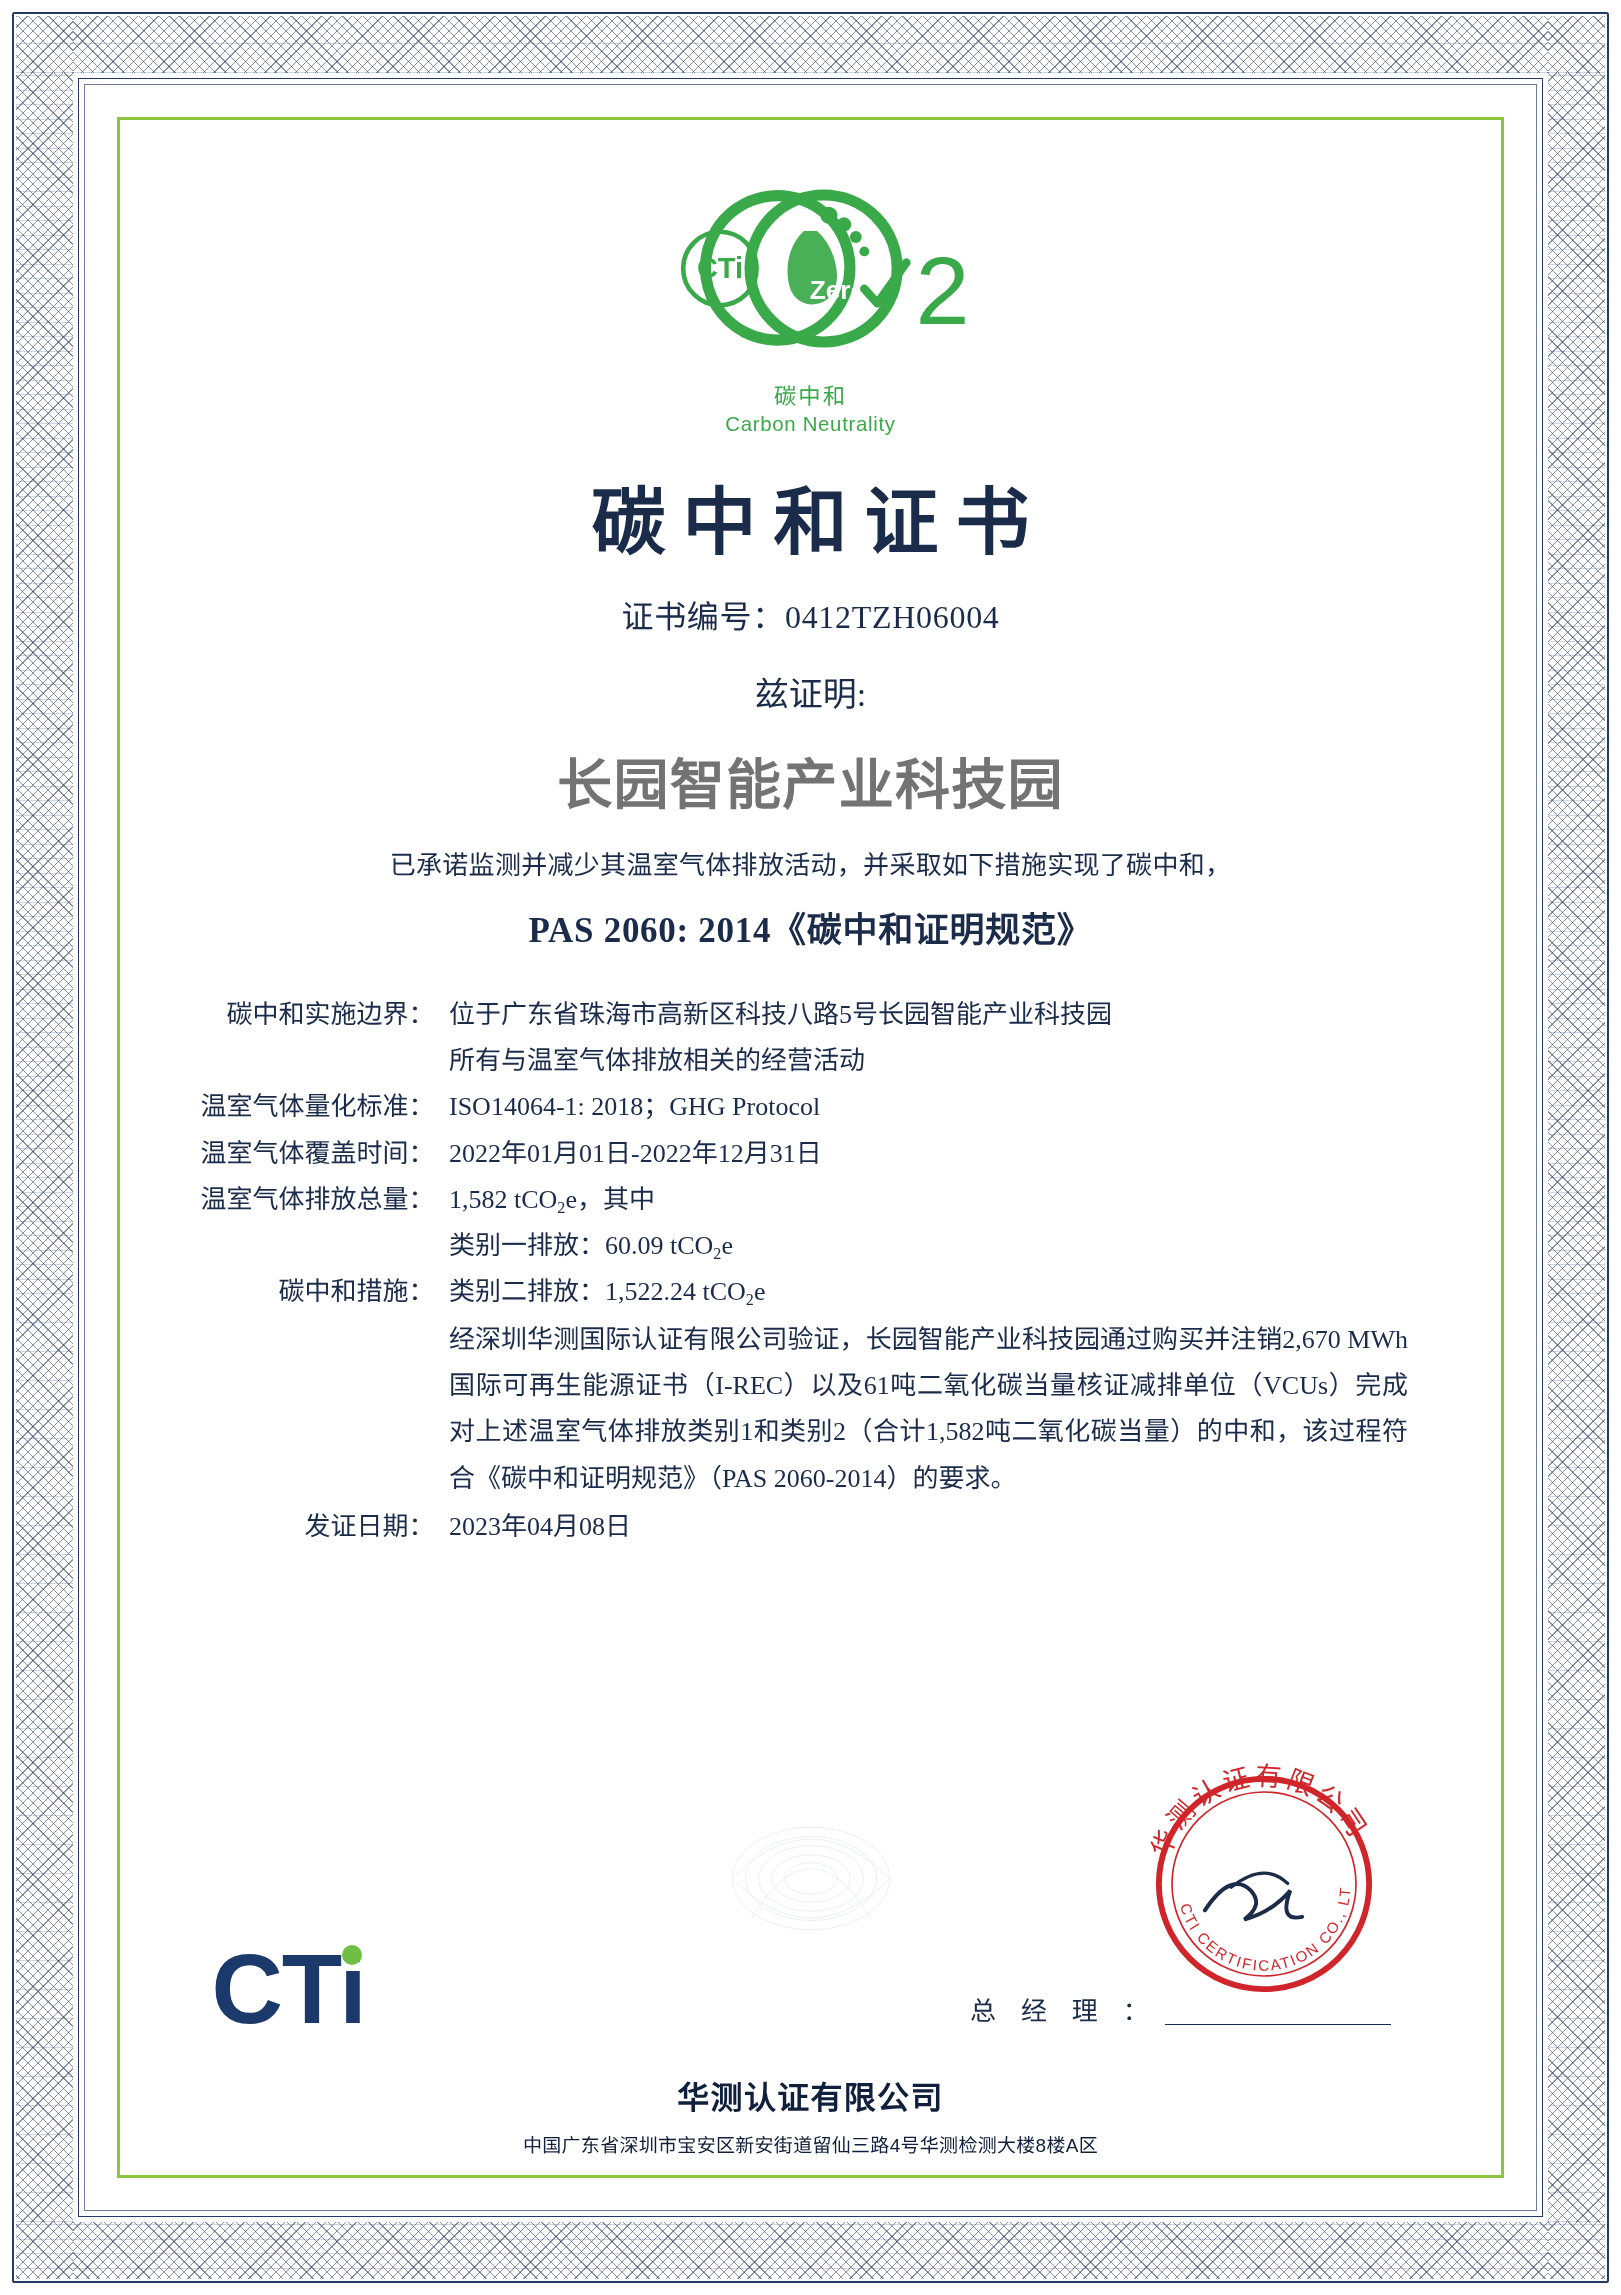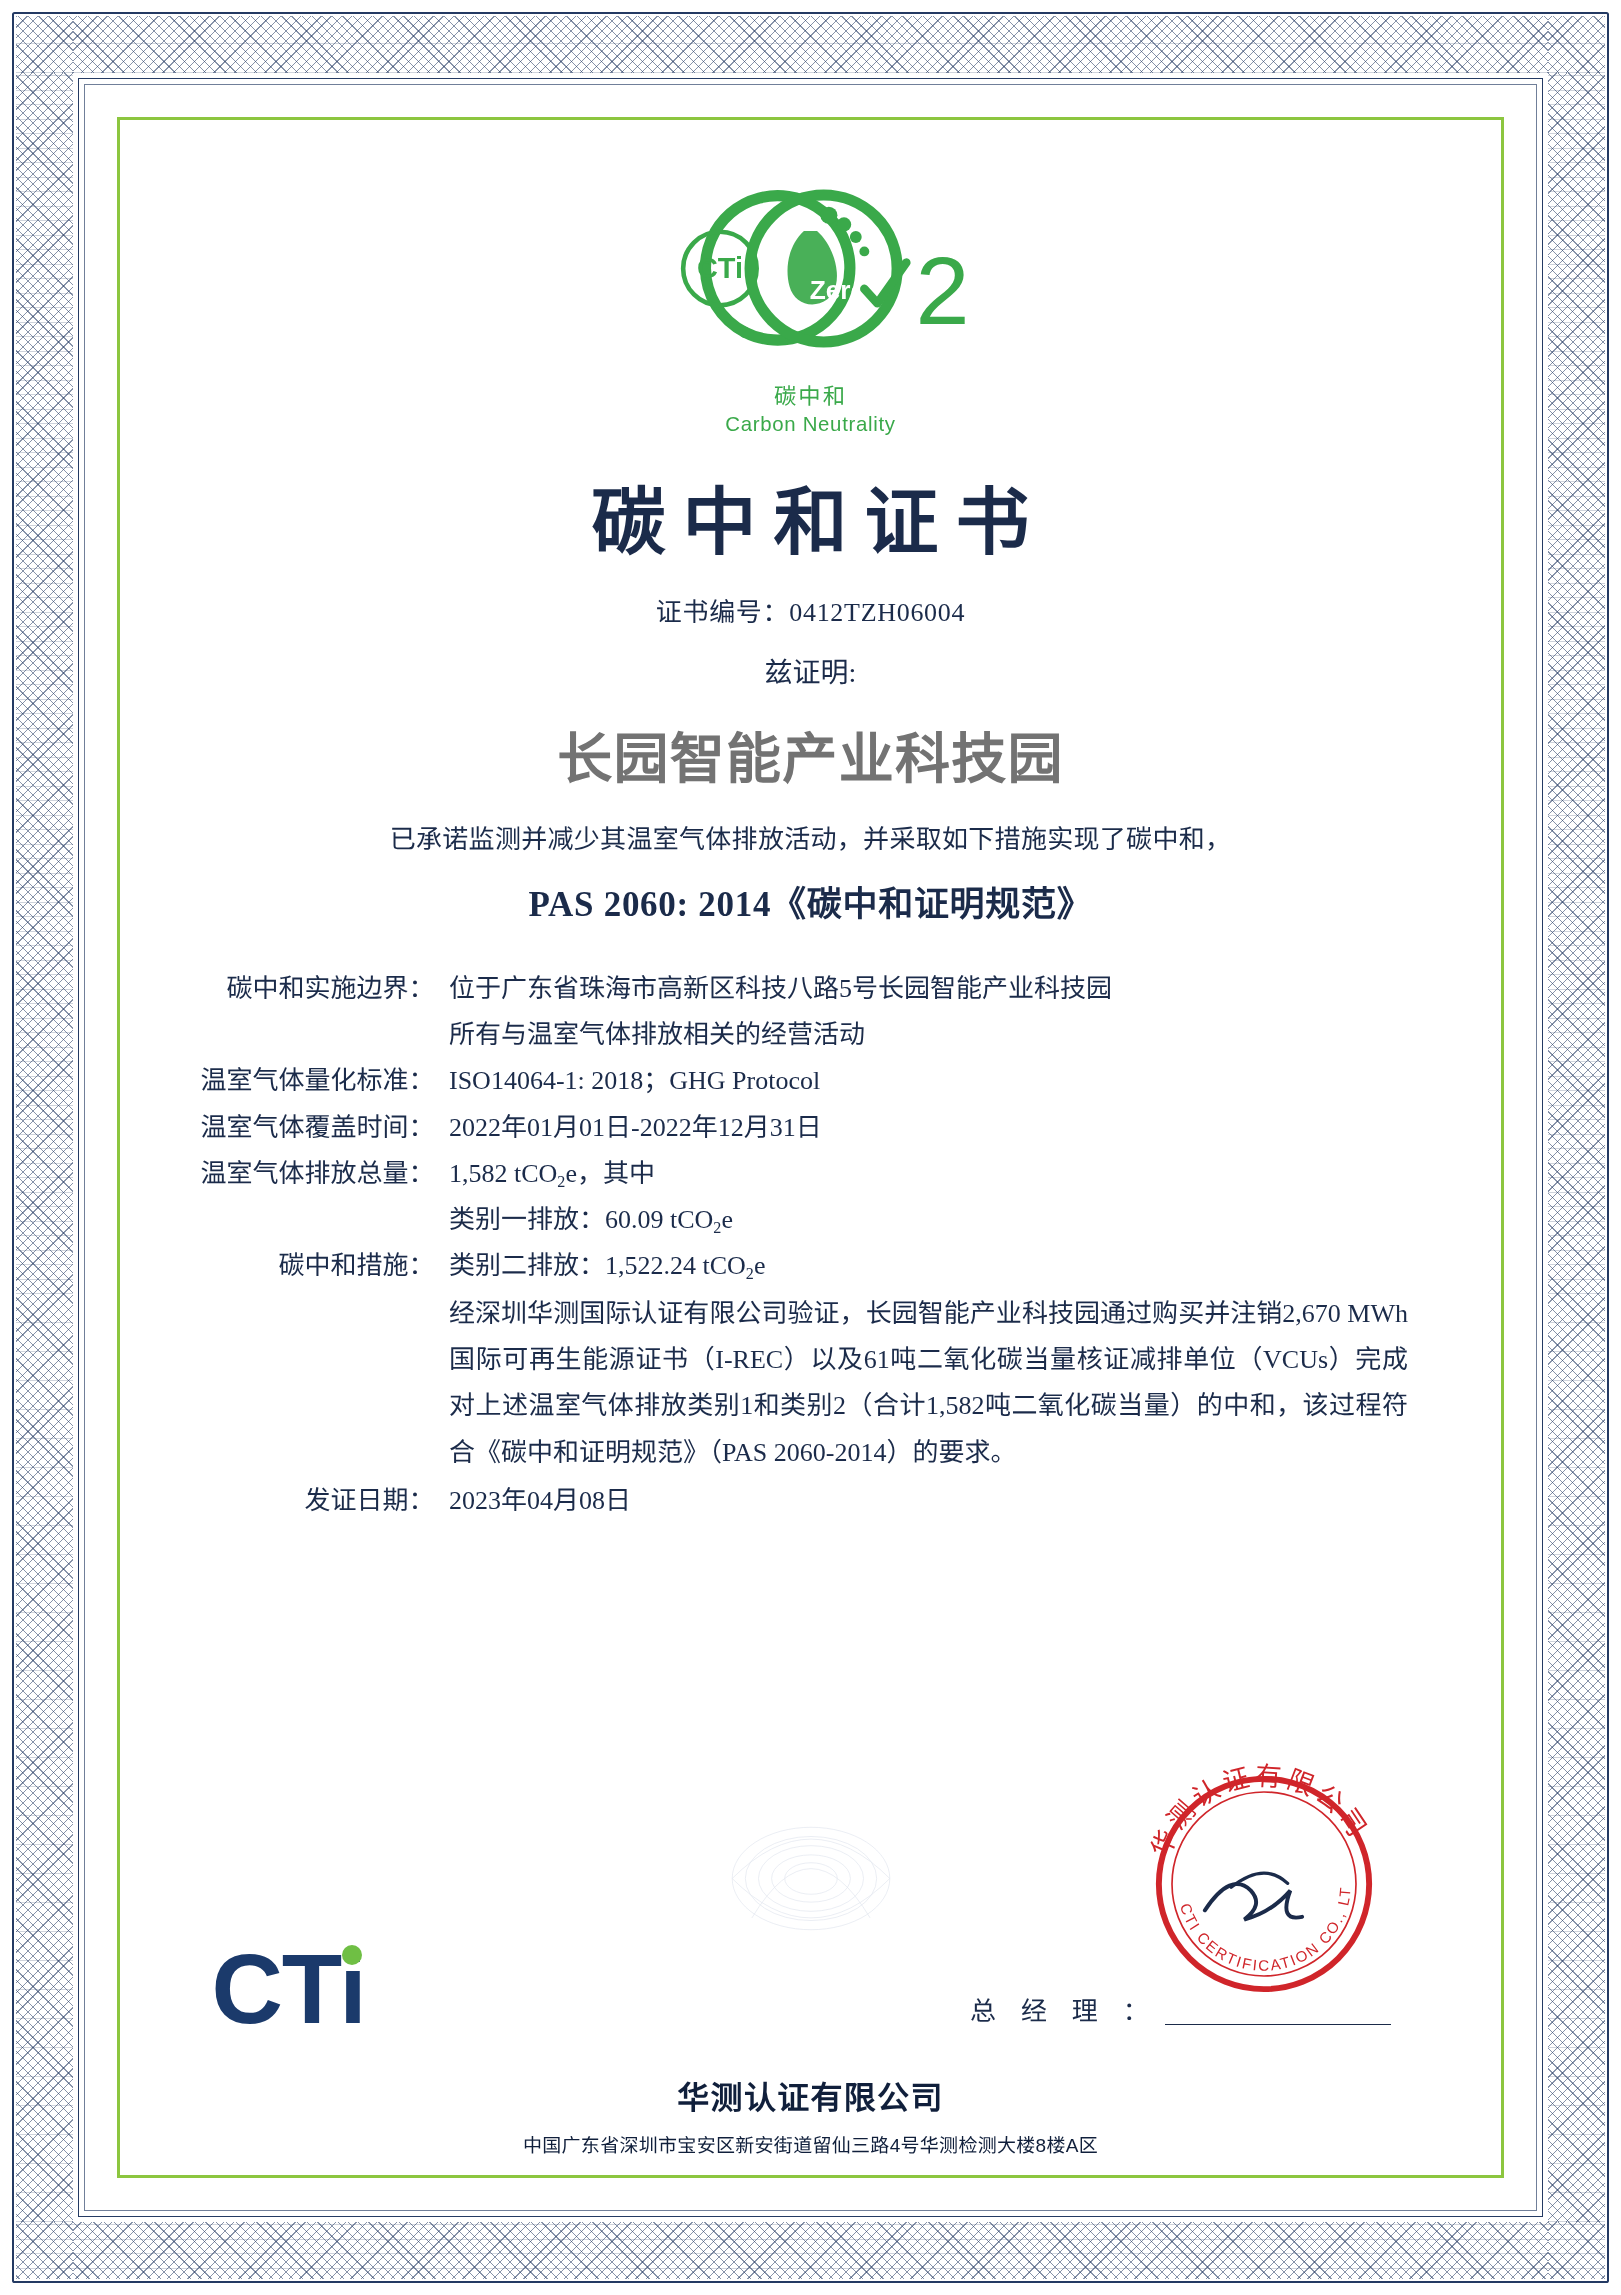--- a/index.html
+++ b/index.html
@@ -112,29 +112,29 @@
   .cert-title {
     font-family: "Liberation Serif", serif;
     font-weight: bold;
     font-size: 74px;
     letter-spacing: 17px;
     color: #1b2b4a;
     margin: 26px 0 0 0;
     text-indent: 17px;
   }
   .cert-no {
-    font-size: 26px;
+    font-size: 32px;
     margin-top: 22.3px;
     letter-spacing: 0.7px;
     color: #1b2b4a;
   }
 
   .attest {
-    font-size: 28px;
-    margin-top: 22px;
+    font-size: 34px;
+    margin-top: 30px;
   }
   .company-name {
     font-family: "Liberation Sans", sans-serif;
     font-weight: bold;
     font-size: 55px;
     letter-spacing: 1.3px;
     margin-top: 24px;
     color: #737373;
   }
   .statement {

